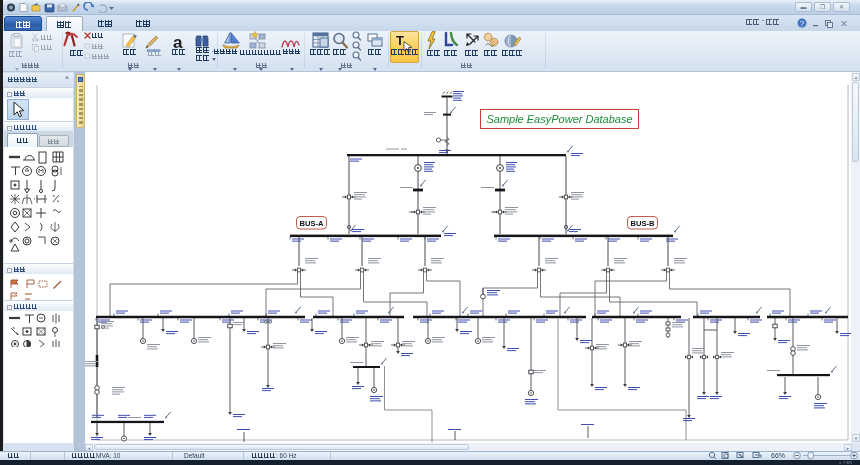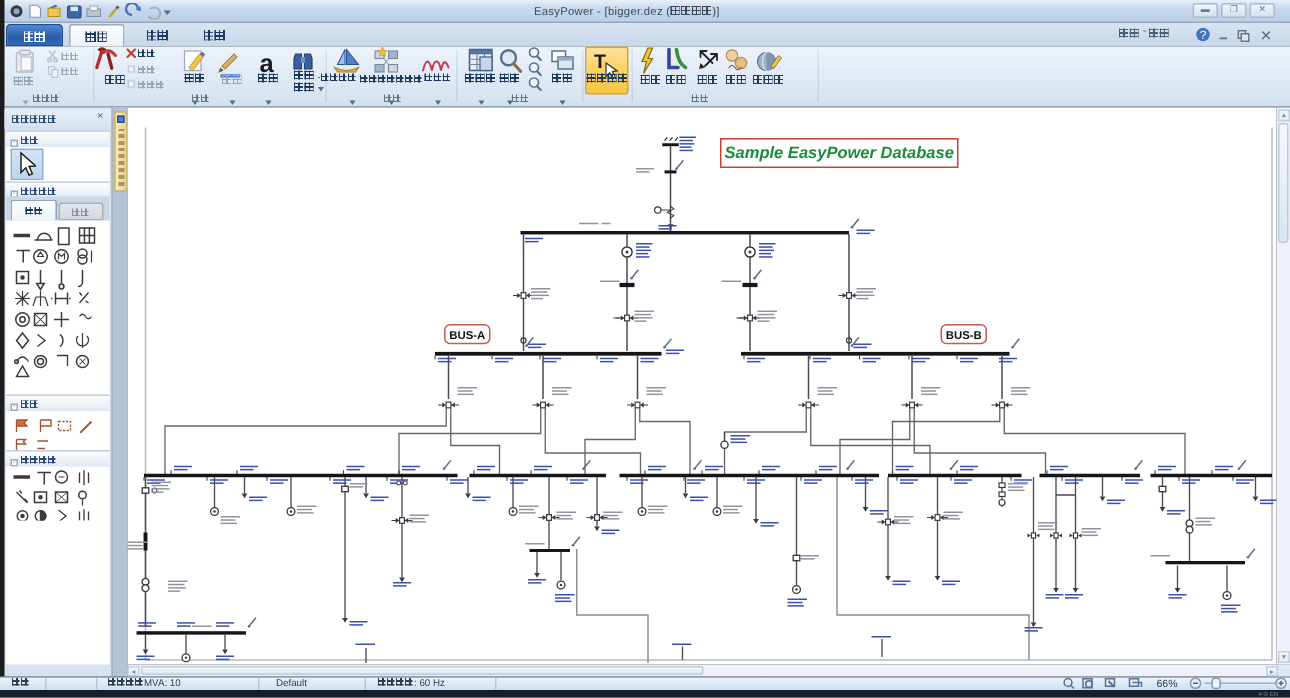--- a/index.html
+++ b/index.html
@@ -40,26 +40,20 @@
 #hscroll{left:85px;top:443px;width:775px;height:8px;background:#eef2f8}
 .sthumb{background:linear-gradient(#f6f9fc,#d9e4f0);border:1px solid #bccbdc;border-radius:2px}
 .sarr{background:linear-gradient(#f3f7fb,#e0e9f3);border:1px solid #c2cfde;color:#7a8ba0;font-size:5px;text-align:center}
 #sbar{left:0;top:451px;width:860px;height:9px;background:linear-gradient(#ecf3fb,#cfdeee);border-top:1px solid #9cb3cc;font-size:6.5px;color:#2c3e50}
 #tkbar{left:0;top:460px;width:860px;height:5px;background:#15202f}
 .ssep{top:452px;width:1px;height:8px;background:#b6c6d8}
 svg text{font-family:"Liberation Sans",sans-serif}
 </style></head><body>
 <div id="root">
 <div class="abs" id="tbar"></div>
-<div class="abs" id="title">EasyPower - [bigger.dez (<span class="zh" style="color:#3a4a5c">
-        <i></i>
-        <i></i>
-        <i></i>
-        <i></i>
-      </span>)]</div>
 
 <svg class="abs" style="left:6px;top:2px" width="120" height="11" viewBox="0 0 120 11">
 <circle cx="5" cy="5.5" r="4" fill="#2f3c4e"></circle>
       <circle cx="5" cy="5.5" r="2" fill="#8fa3bd"></circle>
 <path d="M14 1.5 h5 l2 2 v6 h-7z" fill="#fdfdfd" stroke="#8a97a8" stroke-width=".8"></path>
 <path d="M27 3 l4-1.8 1.5 1 -4 1.8z" fill="#3b6fb8"></path>
       <path d="M26 3.5 h8 v5.5 h-8z" fill="#f0c64a" stroke="#b8912c" stroke-width=".7"></path>
 <rect x="39" y="2" width="9" height="8" rx="1" fill="#3b66a8" stroke="#28497c" stroke-width=".7"></rect>
       <rect x="41" y="2.4" width="5" height="3" fill="#dce6f2"></rect>
 <rect x="52" y="4" width="9" height="5" fill="#b9c2cd" stroke="#8793a2" stroke-width=".7"></rect>
@@ -466,21 +460,21 @@
         <path d="M24 193.5 a3.5 3.5 0 0 1 0 7z" fill="#3a3a3a"></path>
 <path d="M36 193 l5 4 -5 4" stroke-width=".9"></path>
 <path d="M50 194 v6 m3-7.5 v9 m3-7.5 v6" stroke-width=".9"></path>
 </g>
 </svg>
 <div class="abs" id="estrip"></div>
 <div class="abs" id="ectab"></div>
 <div class="abs" style="left:78px;top:77px;width:5px;height:5px;background:#4f7fd0;border:1px solid #2c528f"></div>
 <div class="abs" style="left:79px;top:86px;width:4px;height:38px;background:repeating-linear-gradient(0deg,#a89858 0 2.6px,transparent 2.6px 4.6px)"></div>
 <div class="abs" id="canvas"></div>
-<div class="abs" style="left:480px;top:92px;width:159px;height:20px;border:1.4px solid #c14338;background:#fff;text-align:center;font-size:11px;font-weight:bold;font-style:italic;color:#1c8c3a;line-height:18px;letter-spacing:0">Sample EasyPower Database</div>
+<div class="abs" style="left:480px;top:109px;width:159px;height:20px;border:1.4px solid #c14338;background:#fff;text-align:center;font-size:11px;font-weight:normal;font-style:italic;color:#1c8c3a;line-height:18px;letter-spacing:0">Sample EasyPower Database</div>
 <svg class="abs" style="left:85px;top:72px" width="766" height="371" viewBox="85 72 766 371">
 <defs>
 <g id="lb1">
           <rect width="13" height="1"></rect>
         </g>
 <g id="lb2">
           <rect width="12" height="1"></rect>
           <rect y="2.1" width="9" height="1"></rect>
         </g>
 <g id="lb3">

